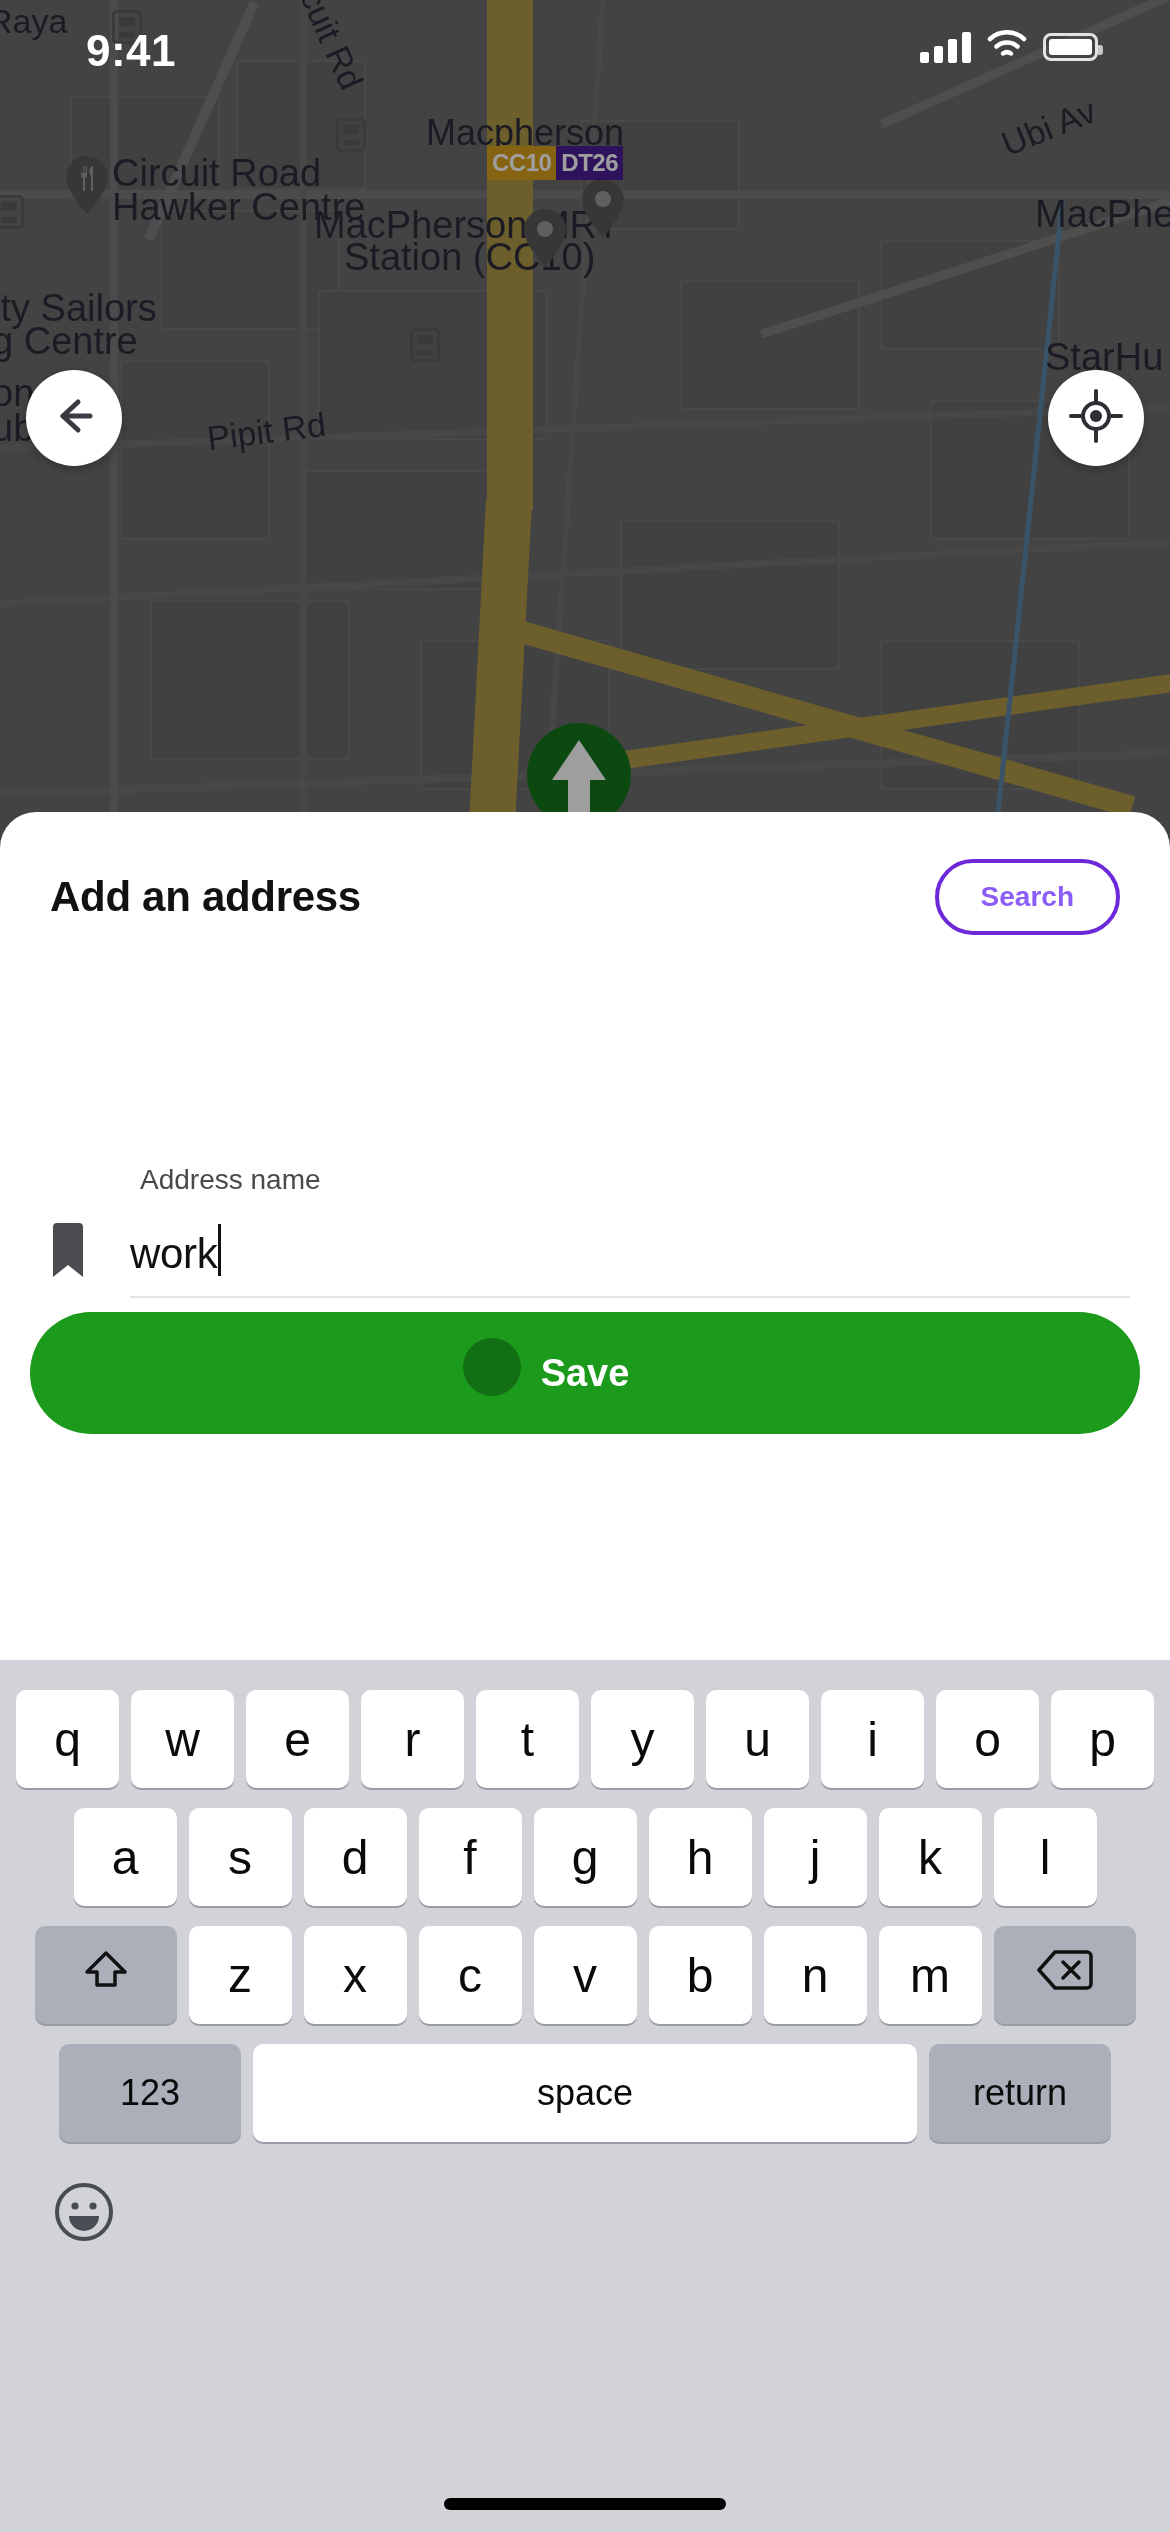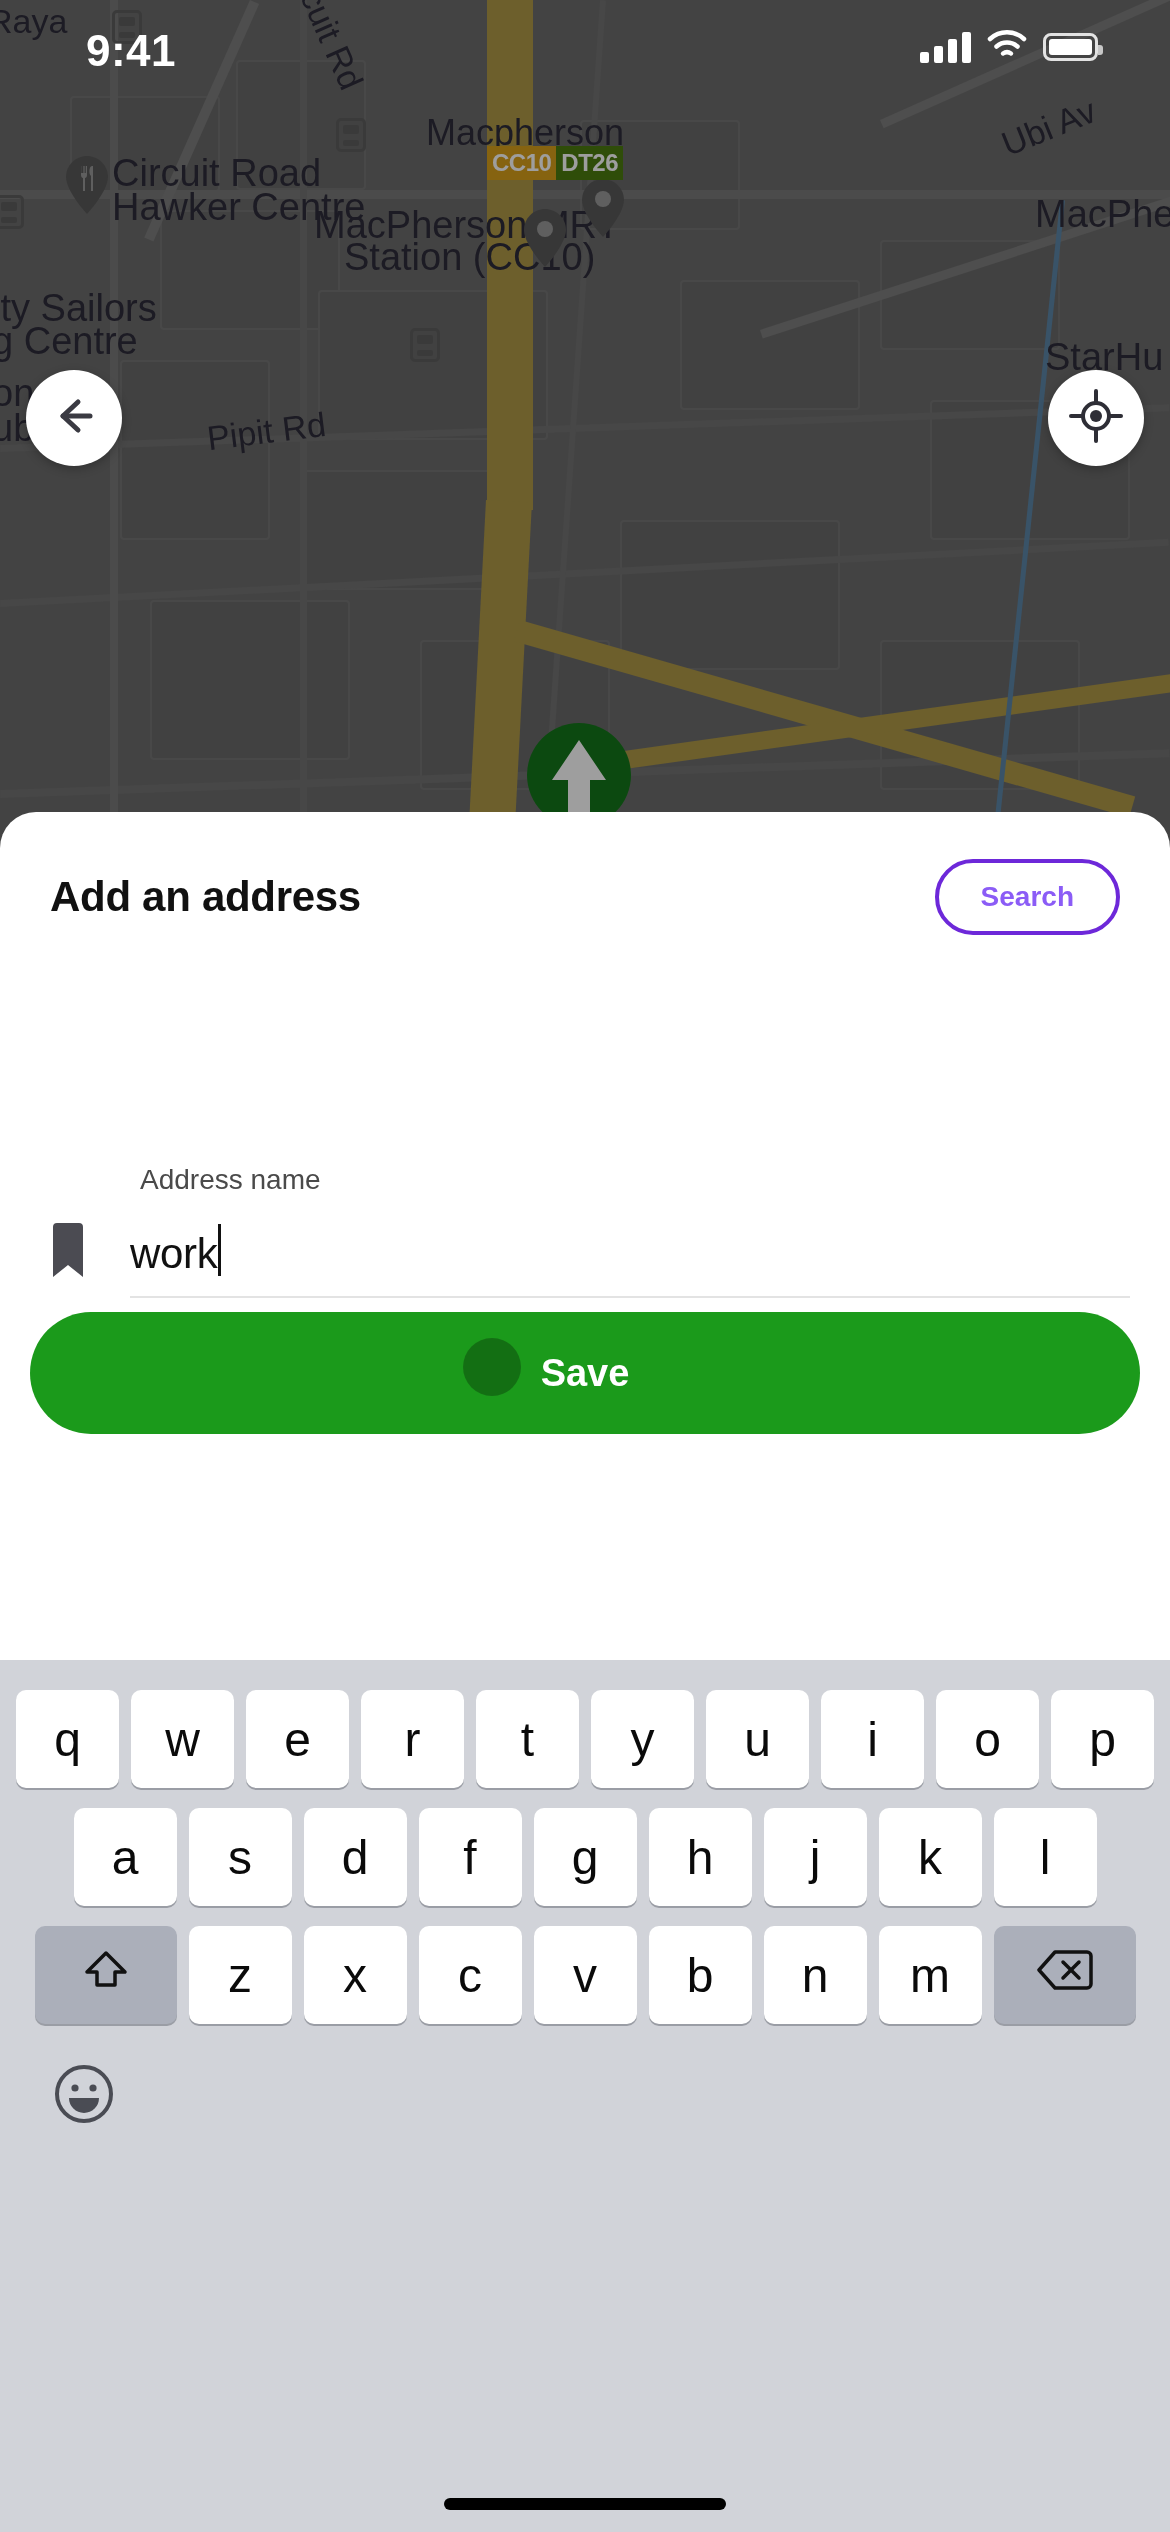--- a/index.html
+++ b/index.html
@@ -46,21 +46,21 @@
     position: absolute; width: 46px; height: 60px; z-index: 22;
   }
   .map-pin svg { width: 100%; height: 100%; display: block; }
   .station-box {
     position: absolute; z-index: 25; display: flex; height: 34px;
     align-items: stretch; font-size: 24px; font-weight: 600;
     color: #ffffff; line-height: 34px;
   }
   .station-box span { padding: 0 5px; letter-spacing: -0.5px; text-align: center; }
   .sb-cc { background: #d9a01b; }
-  .sb-dt { background: #4d7c0f; }
+  .sb-dt { background: #4c1d95; }
   .transit-icon {
     position: absolute; width: 30px; height: 34px; z-index: 21;
     border: 3px solid #5e5e5e; border-radius: 5px;
   }
   .transit-icon:after {
     content: ""; position: absolute; left: 4px; top: 4px;
     right: 4px; height: 9px; background: #5e5e5e; border-radius: 2px;
   }
   .transit-icon:before {
     content: ""; position: absolute; left: 4px; bottom: 3px;
@@ -434,20 +434,25 @@
       <div class="key mod">
         <span>
           <svg width="56" height="44" viewBox="0 0 56 44">
             <path d="M18 4 H50 a4 4 0 0 1 4 4 v28 a4 4 0 0 1 -4 4 H18 L2 22 Z" fill="none" stroke="#111" stroke-width="3.5" stroke-linejoin="round"></path>
             <line x1="26" y1="14" x2="42" y2="30" stroke="#111" stroke-width="3.5" stroke-linecap="round"></line>
             <line x1="42" y1="14" x2="26" y2="30" stroke="#111" stroke-width="3.5" stroke-linecap="round"></line>
           </svg>
         </span>
       </div>
     </div>
+    <div class="kb-row" id="row4">
+      <div class="key num">123</div>
+      <div class="key space">space</div>
+      <div class="key ret">return</div>
+    </div>
     <div id="emoji-row">
       <span id="emoji-key">
         <svg width="64" height="64" viewBox="0 0 64 64">
           <circle cx="32" cy="32" r="27" fill="none" stroke="#4a4c54" stroke-width="4"></circle>
           <circle cx="23" cy="26" r="3.6" fill="#4a4c54"></circle>
           <circle cx="41" cy="26" r="3.6" fill="#4a4c54"></circle>
           <path d="M17 36 a15 15 0 0 0 30 0 Z" fill="#4a4c54"></path>
         </svg>
       </span>
     </div>

